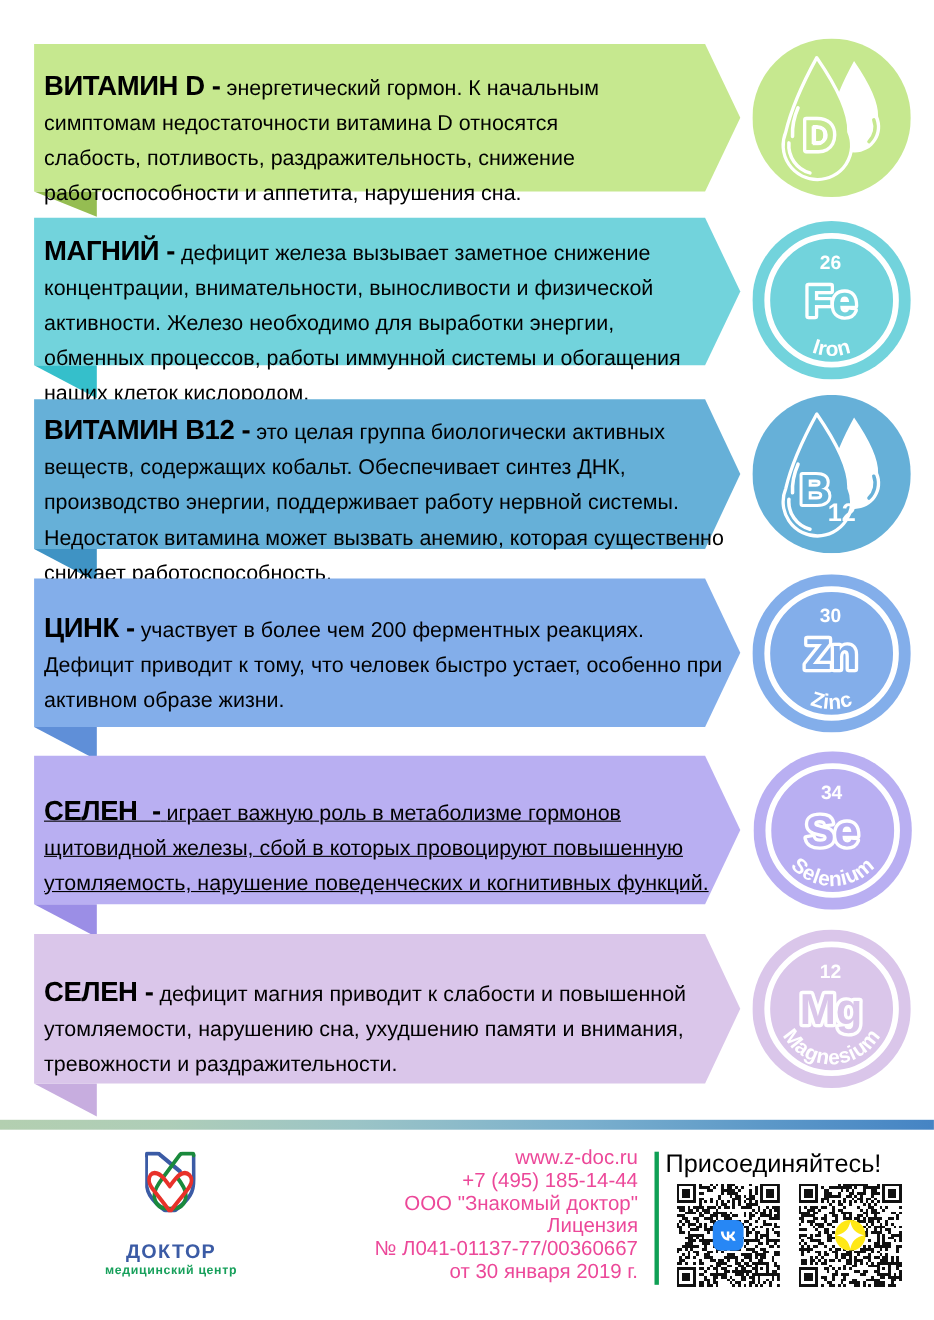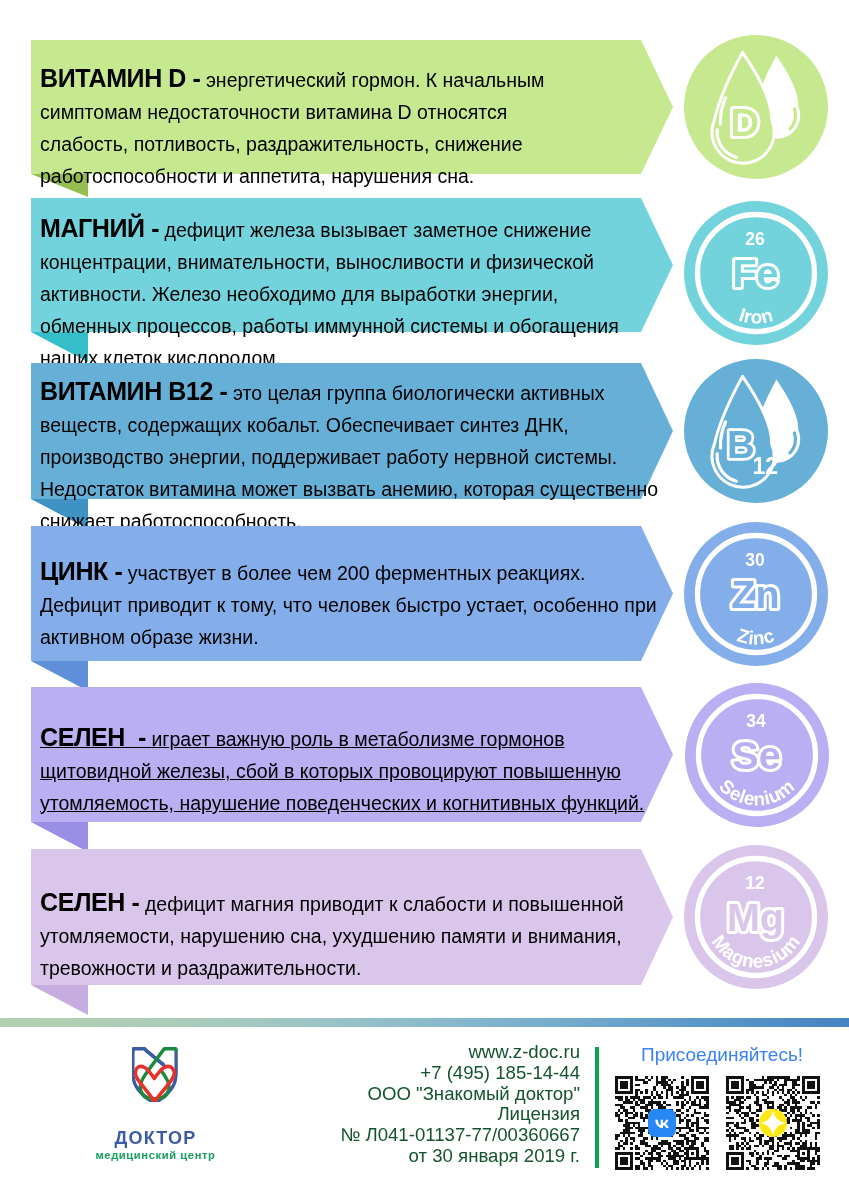--- a/index.html
+++ b/index.html
@@ -18,24 +18,24 @@
   #divider{position:absolute;left:0;top:1018px;width:849px;height:9px;
      background:linear-gradient(to right,#b3cfb0 0%,#aecdb8 18%,#9bc4c6 38%,#7bb0cd 62%,#5c98c8 82%,#4584c4 100%);}
 
   #footer{position:absolute;left:0;top:1023px;width:849px;height:177px;}
   .ftr-logo{position:absolute;left:55.5px;top:22px;width:200px;height:140px;}
   .ftr-logo svg{position:absolute;left:76px;top:2px;}
   .ftr-logo-txt{position:absolute;left:0;text-align:center;width:200px;font-weight:bold;}
   .ftr-l1{top:66px;font-size:18px;color:#3b5ba5;letter-spacing:1.2px;}
   .ftr-l2{top:83px;font-size:18px;color:#3b5ba5;letter-spacing:1.2px;}
   .ftr-l3{top:104px;font-size:11.2px;color:#17a05b;letter-spacing:0.6px;}
-  .fcontact{position:absolute;right:269px;top:19px;text-align:right;color:#14532d;
+  .fcontact{position:absolute;right:269px;top:19px;text-align:right;color:#ec4899;
             font-size:18.6px;line-height:20.8px;white-space:nowrap;}
   .vline{position:absolute;left:594.5px;top:24px;width:4.6px;height:121px;background:#0fa055;}
-  .join{position:absolute;left:641px;top:21px;color:#3b82f6;font-size:19px;}
+  .join{position:absolute;left:605px;top:21px;color:#000000;font-size:23px;}
   .qr{position:absolute;top:53px;width:94px;height:94px;}
   #qr1{left:615px;}
   #qr2{left:726px;}
   .qr-badge{position:absolute;left:50%;top:50%;transform:translate(-50%,-50%);
             display:flex;align-items:center;justify-content:center;}
   .qr-badge-vk{width:28px;height:28px;border-radius:7px;background:#2787f5;}
   .qr-badge-star{width:28px;height:28px;border-radius:50%;}
 </style>
 </head>
 <body>

